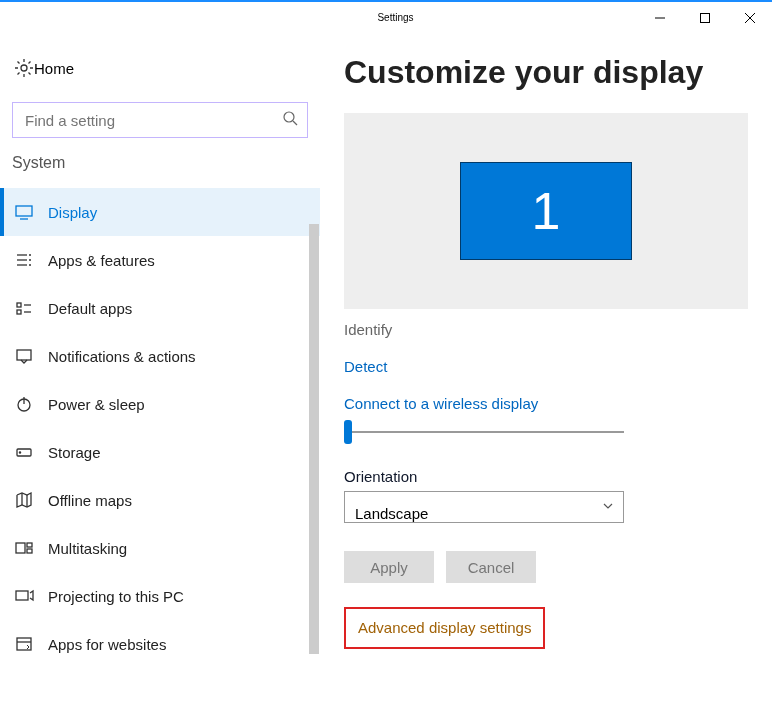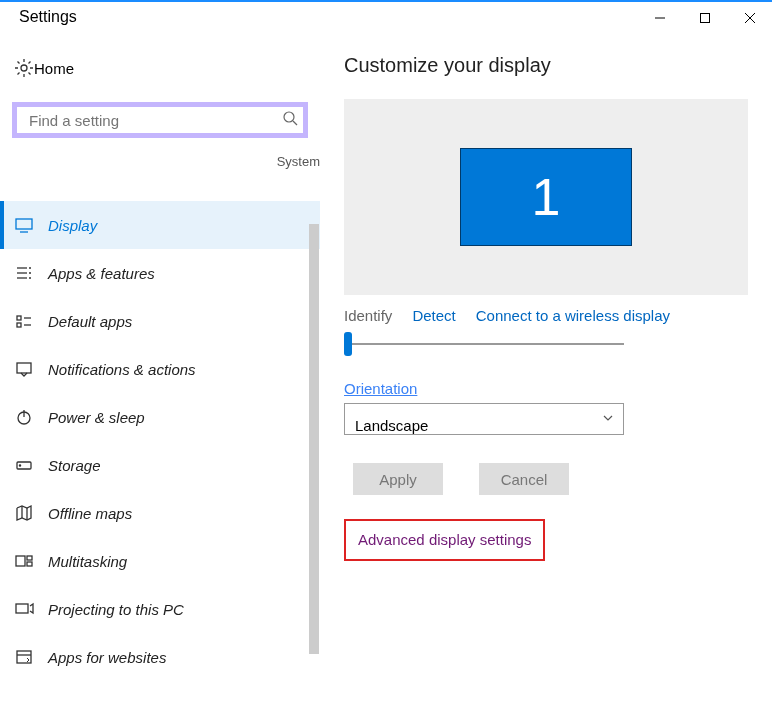--- a/index.html
+++ b/index.html
@@ -1,57 +1,57 @@
 <!DOCTYPE html>
 <html><head>
 <meta charset="utf-8">
 <style>
   * { box-sizing: border-box; margin: 0; padding: 0; font-family: "Segoe UI", Arial, sans-serif; }
   html, body { width: 772px; height: 726px; overflow: hidden; background: #fff; }
   .window { width: 772px; height: 726px; border-top: 2px solid #1a8cff; position: relative; }
-  .titlebar { height: 30px; display: flex; align-items: center; padding-left: 19px; font-size: 16px; color: #000; }
+  .titlebar { height: 30px; display: flex; align-items: center; padding-left: 19px; font-size: 10px; color: #000; justify-content: center; }
   .title-controls { position: absolute; right: 0; top: 2px; display: flex; }
   .title-btn { width: 45px; height: 28px; display: flex; align-items: center; justify-content: center; cursor: default; }
   .title-btn svg { stroke: #000; }
   .body { display: flex; height: calc(100% - 32px); }
   .sidebar { width: 320px; padding-top: 12px; position: relative; }
   .home-row { display: flex; align-items: center; height: 48px; padding-left: 14px; font-size: 15px; }
   .gear-icon { width: 20px; height: 20px; }
   .search-wrap { margin: 10px 12px 16px 12px; }
-  .search { width: 100%; height: 36px; border: 5px solid #c4b5fd; padding: 0 36px 0 12px; font-size: 15px; outline: none; background: #fff; }
+  .search { width: 100%; height: 36px; border: 1px solid #c4b5fd; padding: 0 36px 0 12px; font-size: 15px; outline: none; background: #fff; }
   .search-box { position: relative; }
   .search-icon { position: absolute; right: 10px; top: 50%; transform: translateY(-50%); }
-  .category { font-size: 13px; color: #555; padding-left: 12px; margin-bottom: 32px; text-align: right; }
+  .category { font-size: 16px; color: #555; padding-left: 12px; margin-bottom: 16px; }
   .menu { position: relative; }
   .menu-item { display: flex; align-items: center; height: 48px; padding-left: 14px; gap: 14px; font-size: 15px; color: #222; cursor: default; position: relative; }
   .menu-item.active { color: #0078d7; background: #e6f2fb; }
   .menu-item.active::before { content: ""; position: absolute; left: 0; top: 0; bottom: 0; width: 4px; background: #0078d7; }
   .menu-icon { width: 20px; height: 20px; display:flex; align-items:center; justify-content:center; }
-  .menu-label { flex: 1; font-style: italic; }
+  .menu-label { flex: 1; }
   .scroll-track { position: absolute; right: 0; top: 192px; width: 12px; bottom: 0; background: transparent; }
   .scroll-thumb { width: 10px; margin-left:1px; height: 430px; background: #ccc; }
   .main { flex: 1; padding: 22px 20px 0 24px; overflow: hidden; }
-  .page-title { font-size: 20px; font-weight: 400; color: #222; margin-bottom: 22px; }
+  .page-title { font-size: 32px; font-weight: 700; color: #222; margin-bottom: 22px; }
   .display-preview { background: #eee; width: 404px; height: 196px; display: flex; align-items: center; justify-content: center; }
   .monitor { width: 172px; height: 98px; background: #0078d7; border: 1px solid #003a6a; display: flex; align-items: center; justify-content: center; color: #fff; font-size: 52px; font-weight: 300; }
-  .link-row { margin-top: 12px; display: flex; gap: 20px; font-size: 15px; }
+  .link-row { margin-top: 12px; display: flex; gap: 20px; font-size: 15px; flex-direction: column; }
   .link-muted { color: #666; }
   .link { color: #0067c0; cursor: pointer; }
   .slider-label { margin-top: 20px; font-size: 15px; color: #222; line-height: 1.35; max-width: 404px; }
   .slider { position: relative; width: 280px; height: 24px; margin-top: 8px; }
   .slider-track { position: absolute; left: 0; right: 0; top: 50%; height: 2px; background: #999; transform: translateY(-50%); }
   .slider-thumb { position: absolute; left: 0; top: 50%; width: 8px; height: 24px; background: #0078d7; transform: translate(0, -50%); border-radius: 3px; }
-  .field-label { margin-top: 24px; font-size: 15px; color: #3b82f6; text-decoration: underline; }
+  .field-label { margin-top: 24px; font-size: 15px; color: #0f172a; }
   .select-wrap { margin-top: 6px; position: relative; width: 280px; }
   .select { width: 100%; height: 32px; border: 1px solid #999; padding: 0 32px 0 10px; font-size: 15px; background: #fff; display: flex; align-items: flex-end; }
   .chevron { position: absolute; right: 10px; top: 50%; transform: translateY(-50%); }
-  .btn-row { margin-top: 28px; display: flex; gap: 36px; margin-left: 9px; }
+  .btn-row { margin-top: 28px; display: flex; gap: 12px; }
   .btn { width: 90px; height: 32px; background: #ddd; border: none; color: #777; font-size: 15px; cursor: default; }
   .advanced-wrap { margin-top: 24px; display: inline-block; border: 2px solid #d22; padding: 10px 12px; }
-  .advanced-link { color: #701a75; font-size: 15px; }
+  .advanced-link { color: #a16207; font-size: 15px; }
 </style>
 </head>
 <body>
 
 <div class="window">
   <div class="titlebar">
     <span>Settings</span>
     <div class="title-controls">
       <div class="title-btn">
         <svg width="10" height="10">

